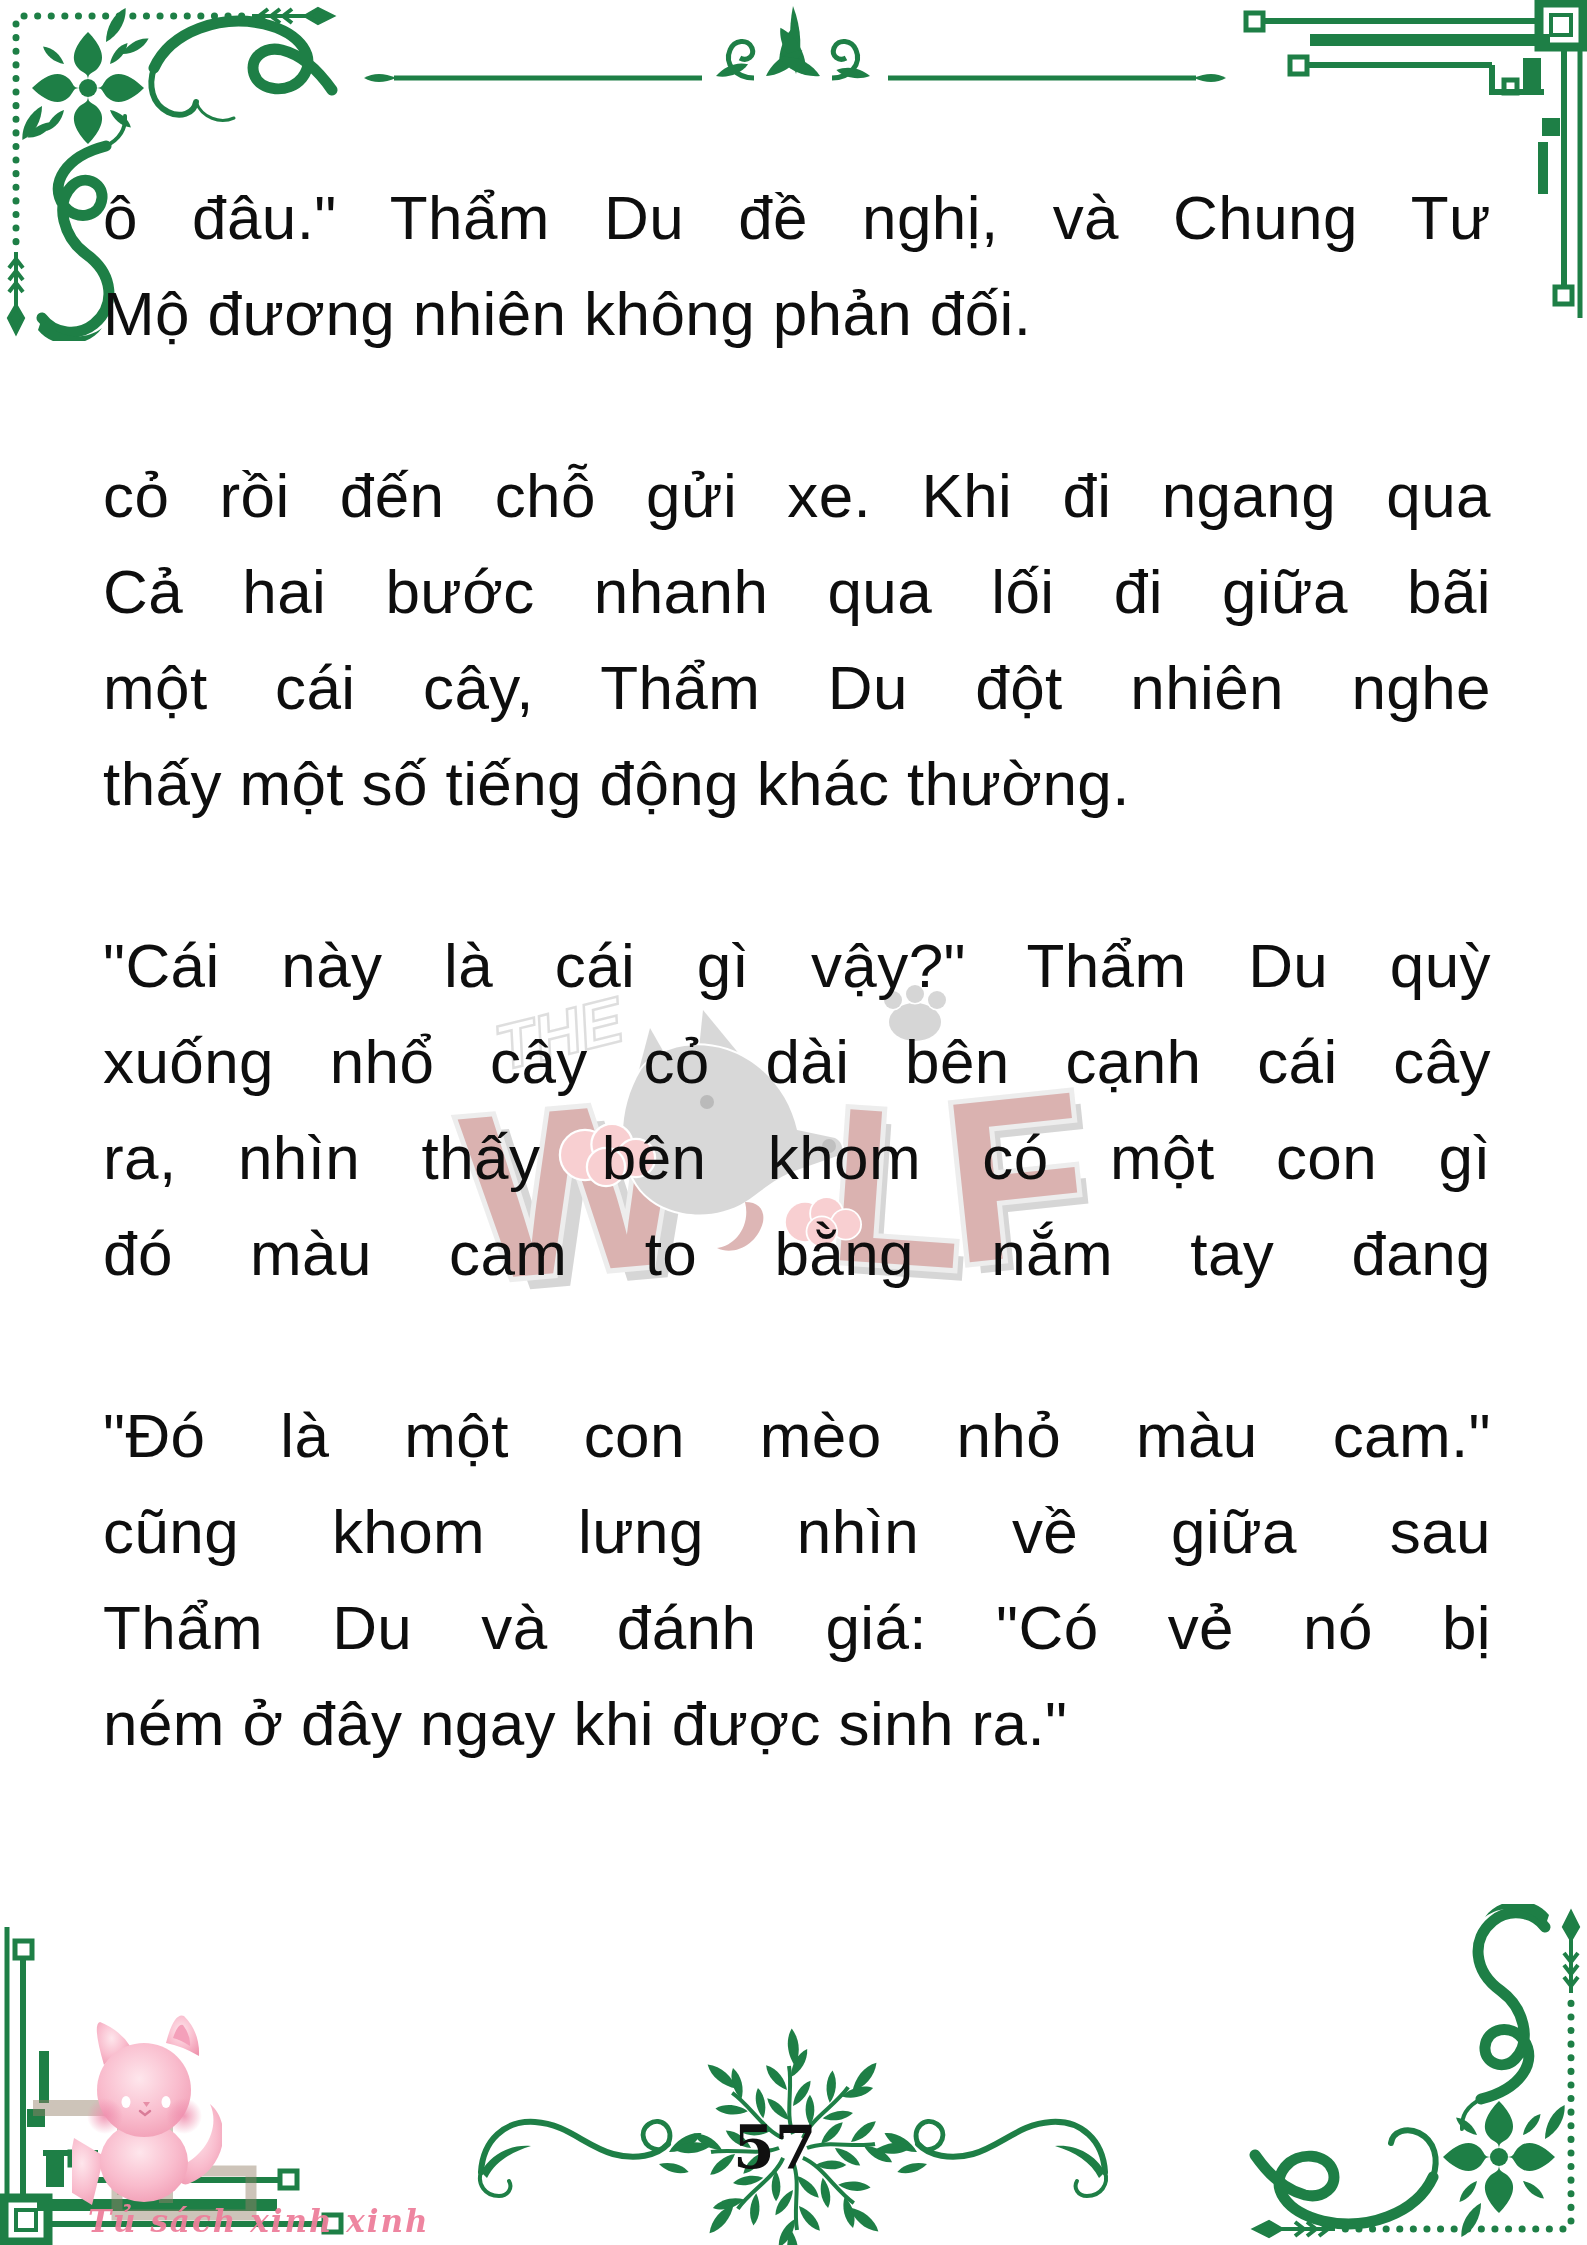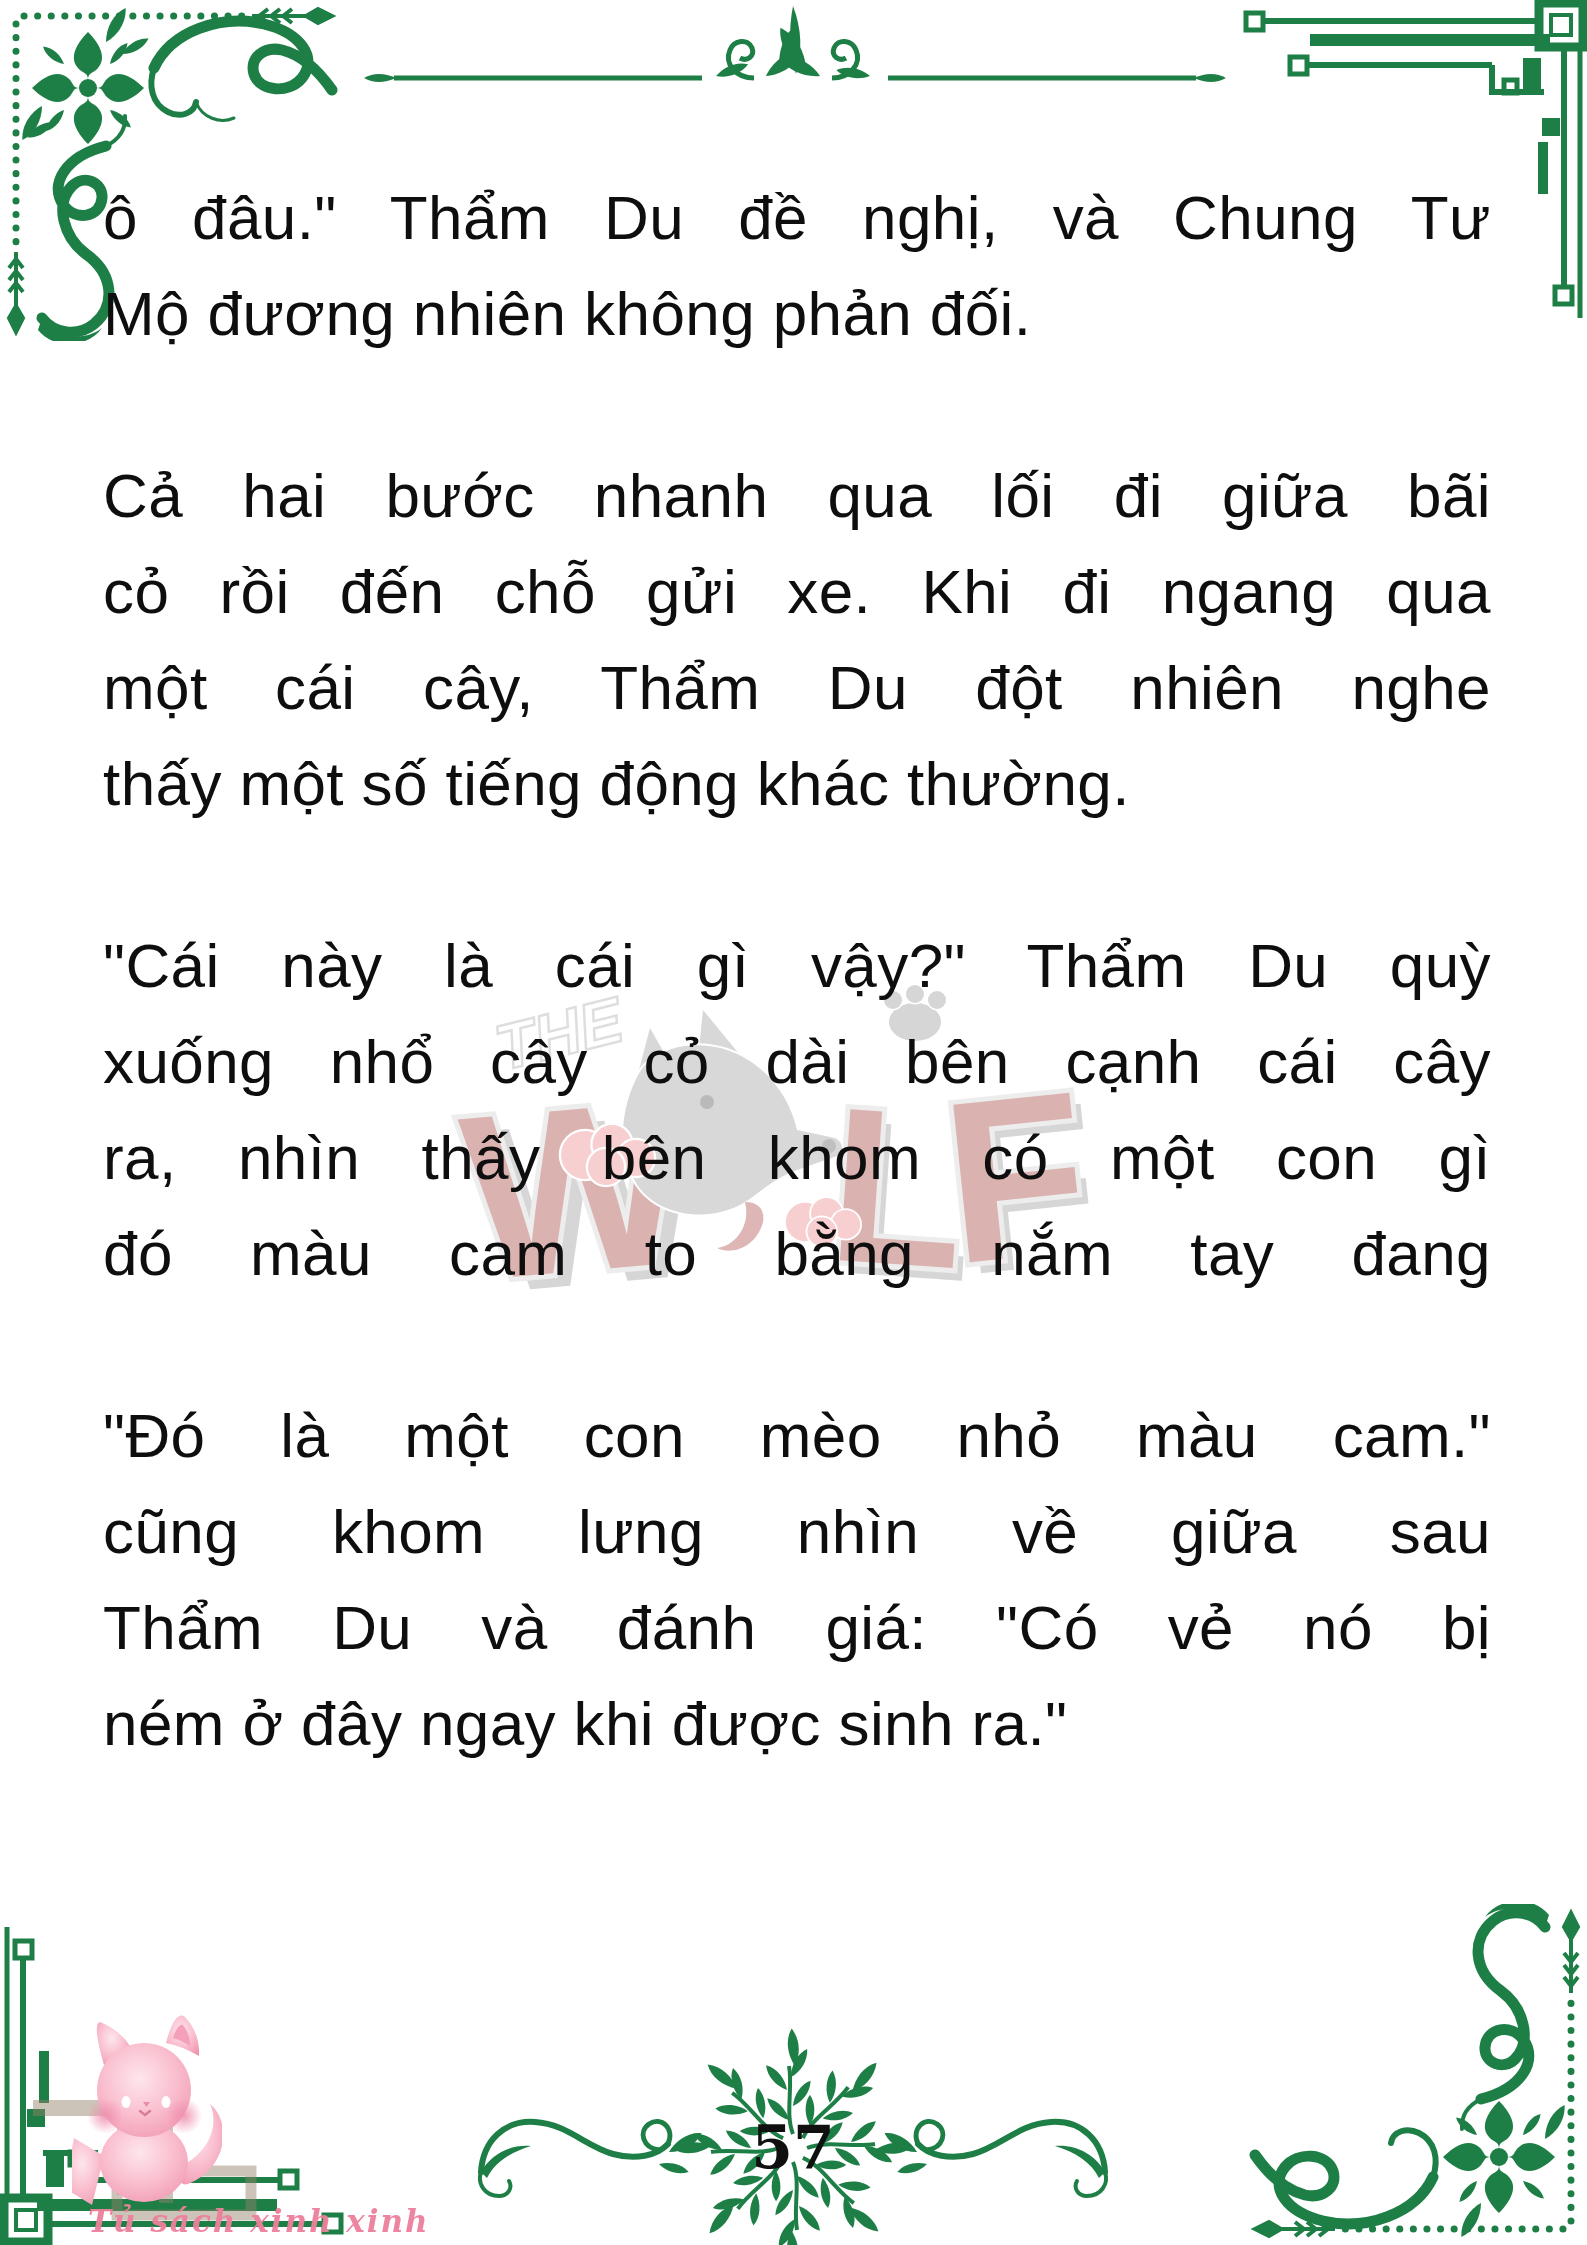--- a/index.html
+++ b/index.html
@@ -33,21 +33,21 @@
   .bookmark{position:absolute;left:25px;top:2085px;z-index:2;opacity:.85;}
   .catmascot{position:absolute;left:72px;top:2010px;z-index:4;}
   .brand{
     position:absolute;left:88px;top:2203px;z-index:5;
     font-family:"DejaVu Serif","Liberation Serif",serif;font-style:italic;font-weight:bold;
     font-size:31px;letter-spacing:2px;color:#ee7f9b;opacity:.95;
   }
   
   .page-number{
     position:absolute;left:733px;top:2112px;width:120px;z-index:3;
-    text-align:center;font-family:"DejaVu Serif","Liberation Serif",serif;
+    text-align:left;font-family:"DejaVu Serif","Liberation Serif",serif;
     font-weight:bold;font-size:60px;color:#101010;
   }
 </style>
 </head>
 <body>
 
 <div class="page">
 
   <svg width="0" height="0" style="position:absolute" aria-hidden="true">
     <defs>
@@ -232,22 +232,22 @@
     <use href="#cloud" transform="translate(360,272) scale(1.2)"></use>
     <text x="52" y="112" font-size="64" font-weight="bold" font-style="italic" fill="#ffffff" stroke="#b3b3b3" stroke-width="2.5" font-family="Liberation Sans, sans-serif" transform="rotate(-14 90 95)">THE</text>
   </svg>
 
   <div class="text-block">
     <div class="para">
       <div class="line">ô đâu." Thẩm Du đề nghị, và Chung Tư</div>
       <div class="line last">Mộ đương nhiên không phản đối.</div>
     </div>
     <div class="para">
+      <div class="line">cỏ rồi đến chỗ gửi xe. Khi đi ngang qua</div>
       <div class="line">Cả hai bước nhanh qua lối đi giữa bãi</div>
-      <div class="line">cỏ rồi đến chỗ gửi xe. Khi đi ngang qua</div>
       <div class="line">một cái cây, Thẩm Du đột nhiên nghe</div>
       <div class="line last">thấy một số tiếng động khác thường.</div>
     </div>
     <div class="para">
       <div class="line">"Cái này là cái gì vậy?" Thẩm Du quỳ</div>
       <div class="line">xuống nhổ cây cỏ dài bên cạnh cái cây</div>
       <div class="line">ra, nhìn thấy bên khom có một con gì</div>
       <div class="line">đó màu cam to bằng nắm tay đang</div>
     </div>
     <div class="para">

